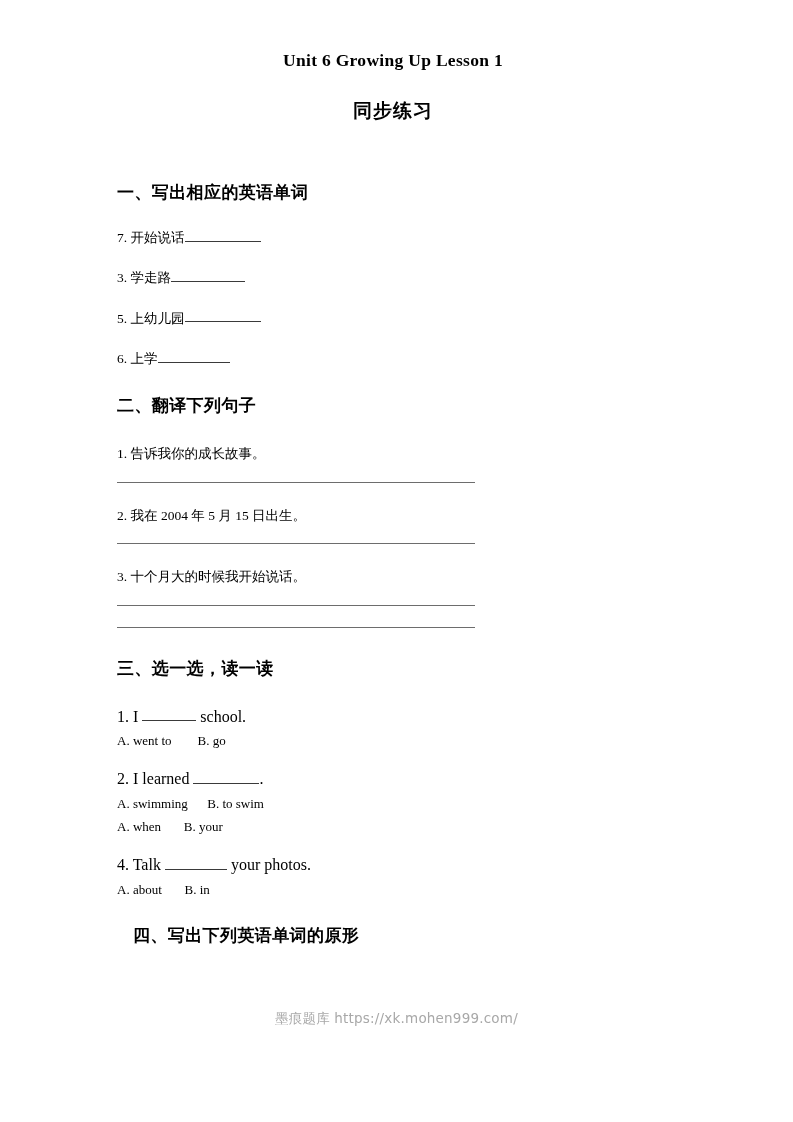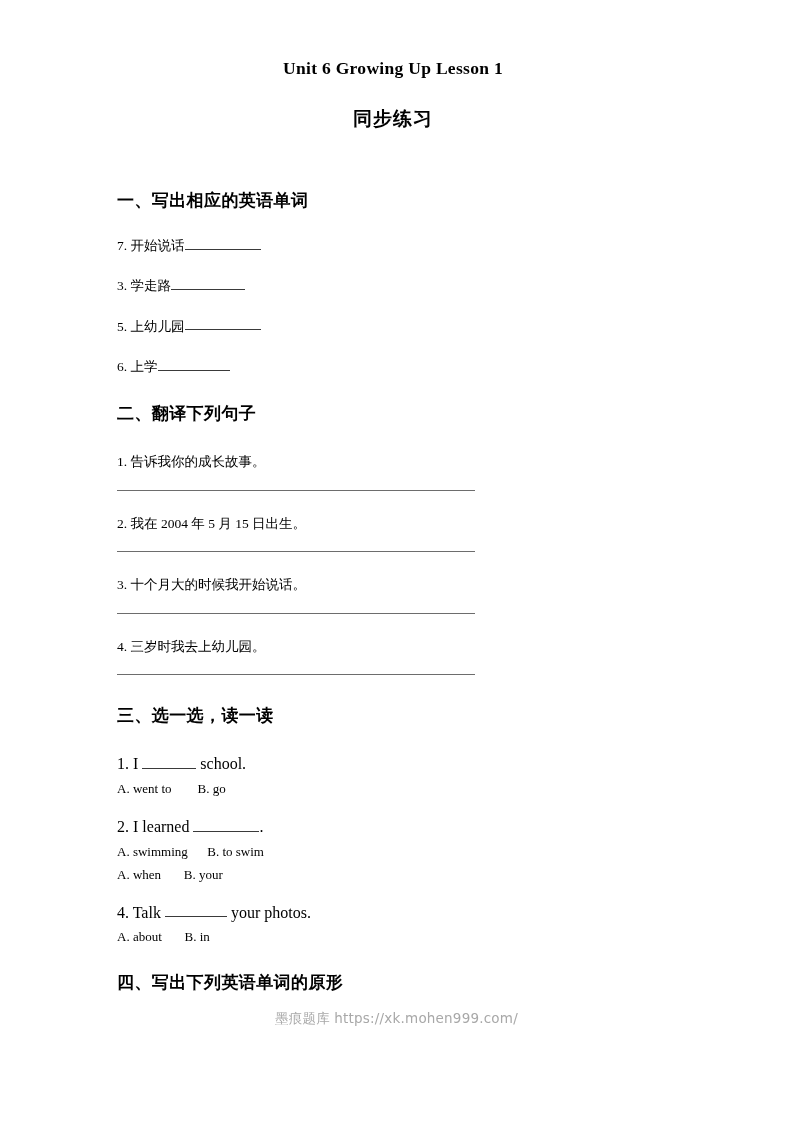--- a/index.html
+++ b/index.html
@@ -30,21 +30,21 @@
     width: 560px;
   }
 
   
   .doc-title {
     text-align: center;
     font-family: "Liberation Serif", "DejaVu Serif", serif;
     font-weight: bold;
     font-size: 17.5px;
     letter-spacing: 0.3px;
-    margin: 12px;
+    margin: 4px;
     padding-top: 46px;
     width: 560px;
     margin-left: -4px;
   }
   .doc-subtitle {
     text-align: center;
     font-family: "DejaVu Sans", "Liberation Sans", sans-serif;
     font-weight: bold;
     font-size: 19px;
     margin: 12px;
@@ -59,21 +59,21 @@
     font-family: Liberation Mono, monospace;
     font-weight: bold;
     font-size: 17px;
     letter-spacing: 0.4px;
     margin: 0;
     white-space: pre;
   }
   .sec1-heading { padding-top: 45px; }
   .sec2-heading { padding-top: 29px; }
   .sec3-heading { padding-top: 29px; }
-  .sec4-heading { padding-top: 28px; }
+  .sec4-heading { padding-top: 28px; margin-left: 16px; }
 
   
   .item {
     font-family: "Liberation Serif", "DejaVu Serif", serif;
     font-size: 13.5px;
     line-height: 1;
     white-space: pre;
   }
 
   
@@ -164,21 +164,20 @@
 
     <div class="item trans-item first">1. 告诉我你的成长故事。</div>
     <div class="answer-rule"></div>
 
     <div class="item trans-item">2. 我在 2004 年 5 月 15 日出生。</div>
     <div class="answer-rule"></div>
 
     <div class="item trans-item">3. 十个月大的时候我开始说话。</div>
     <div class="answer-rule"></div>
 
-    <div class="item trans-item">4. 三岁时我去上幼儿园。</div>
     <div class="answer-rule"></div>
 
     <div class="section-heading sec3-heading">三、选一选，读一读</div>
 
     <div class="item mc-q first"><span>1. I</span> <span class="mc-inline-blank mb-w1"></span> <span>school.</span></div>
     <div class="item mc-opts">A. went to        B. go</div>
 
     <div class="item mc-q"><span>2. I learned</span> <span class="mc-inline-blank mb-w2"></span><span>.</span></div>
     <div class="item mc-opts">A. swimming      B. to swim</div>
 

